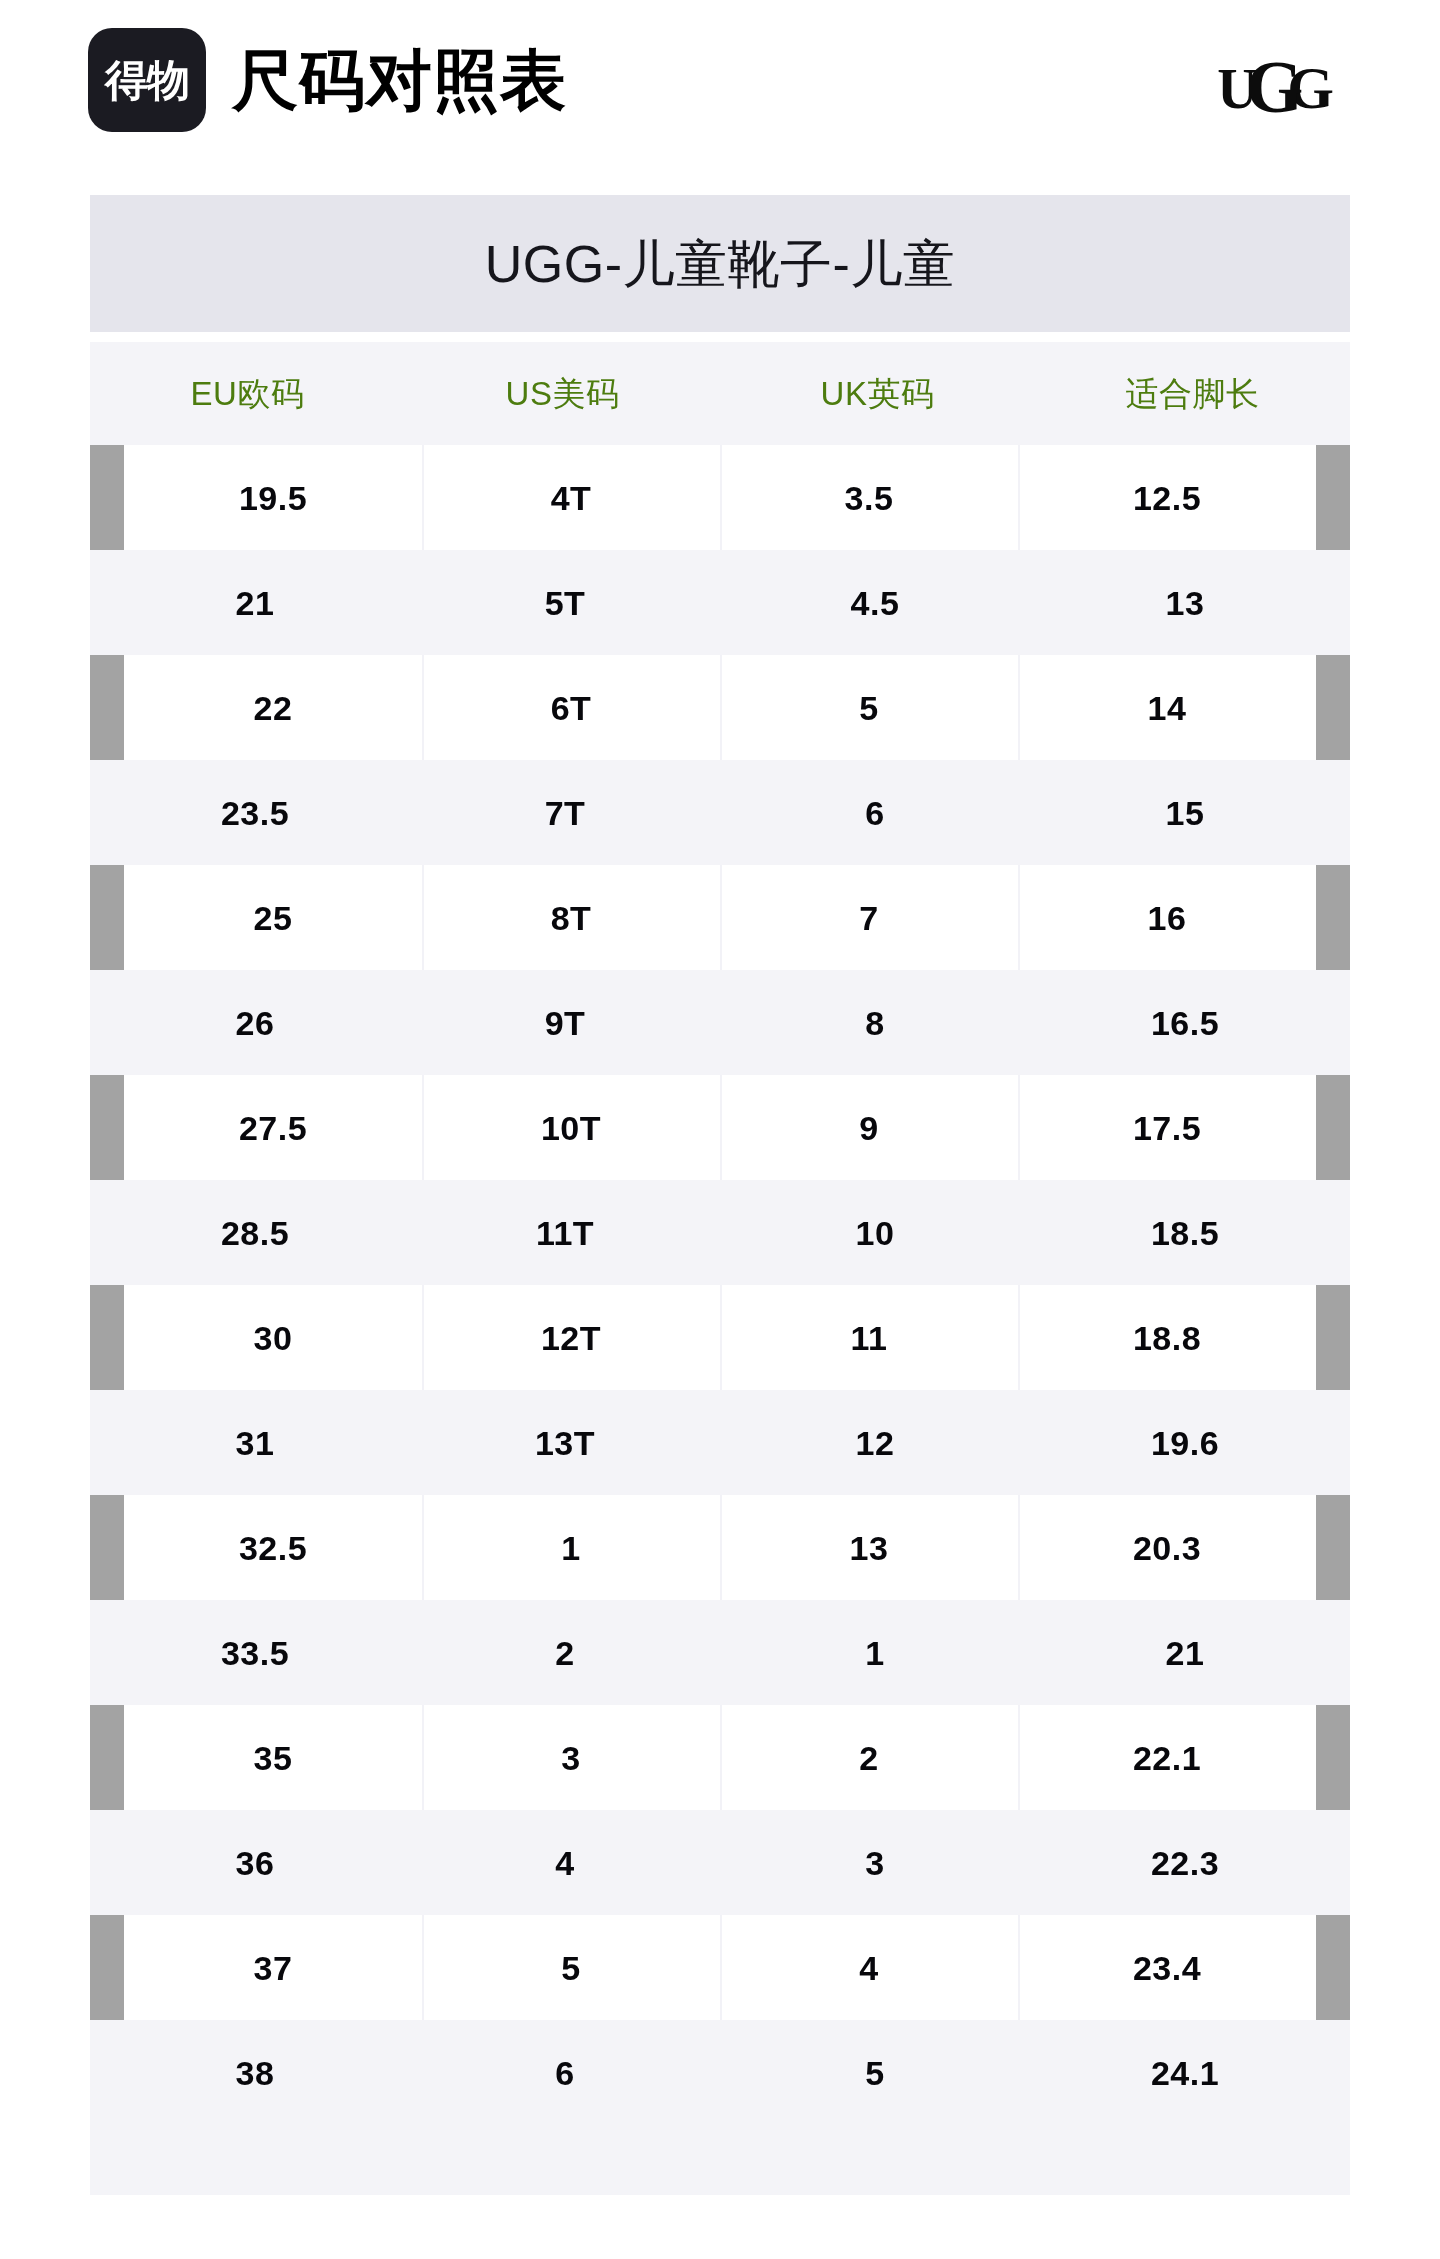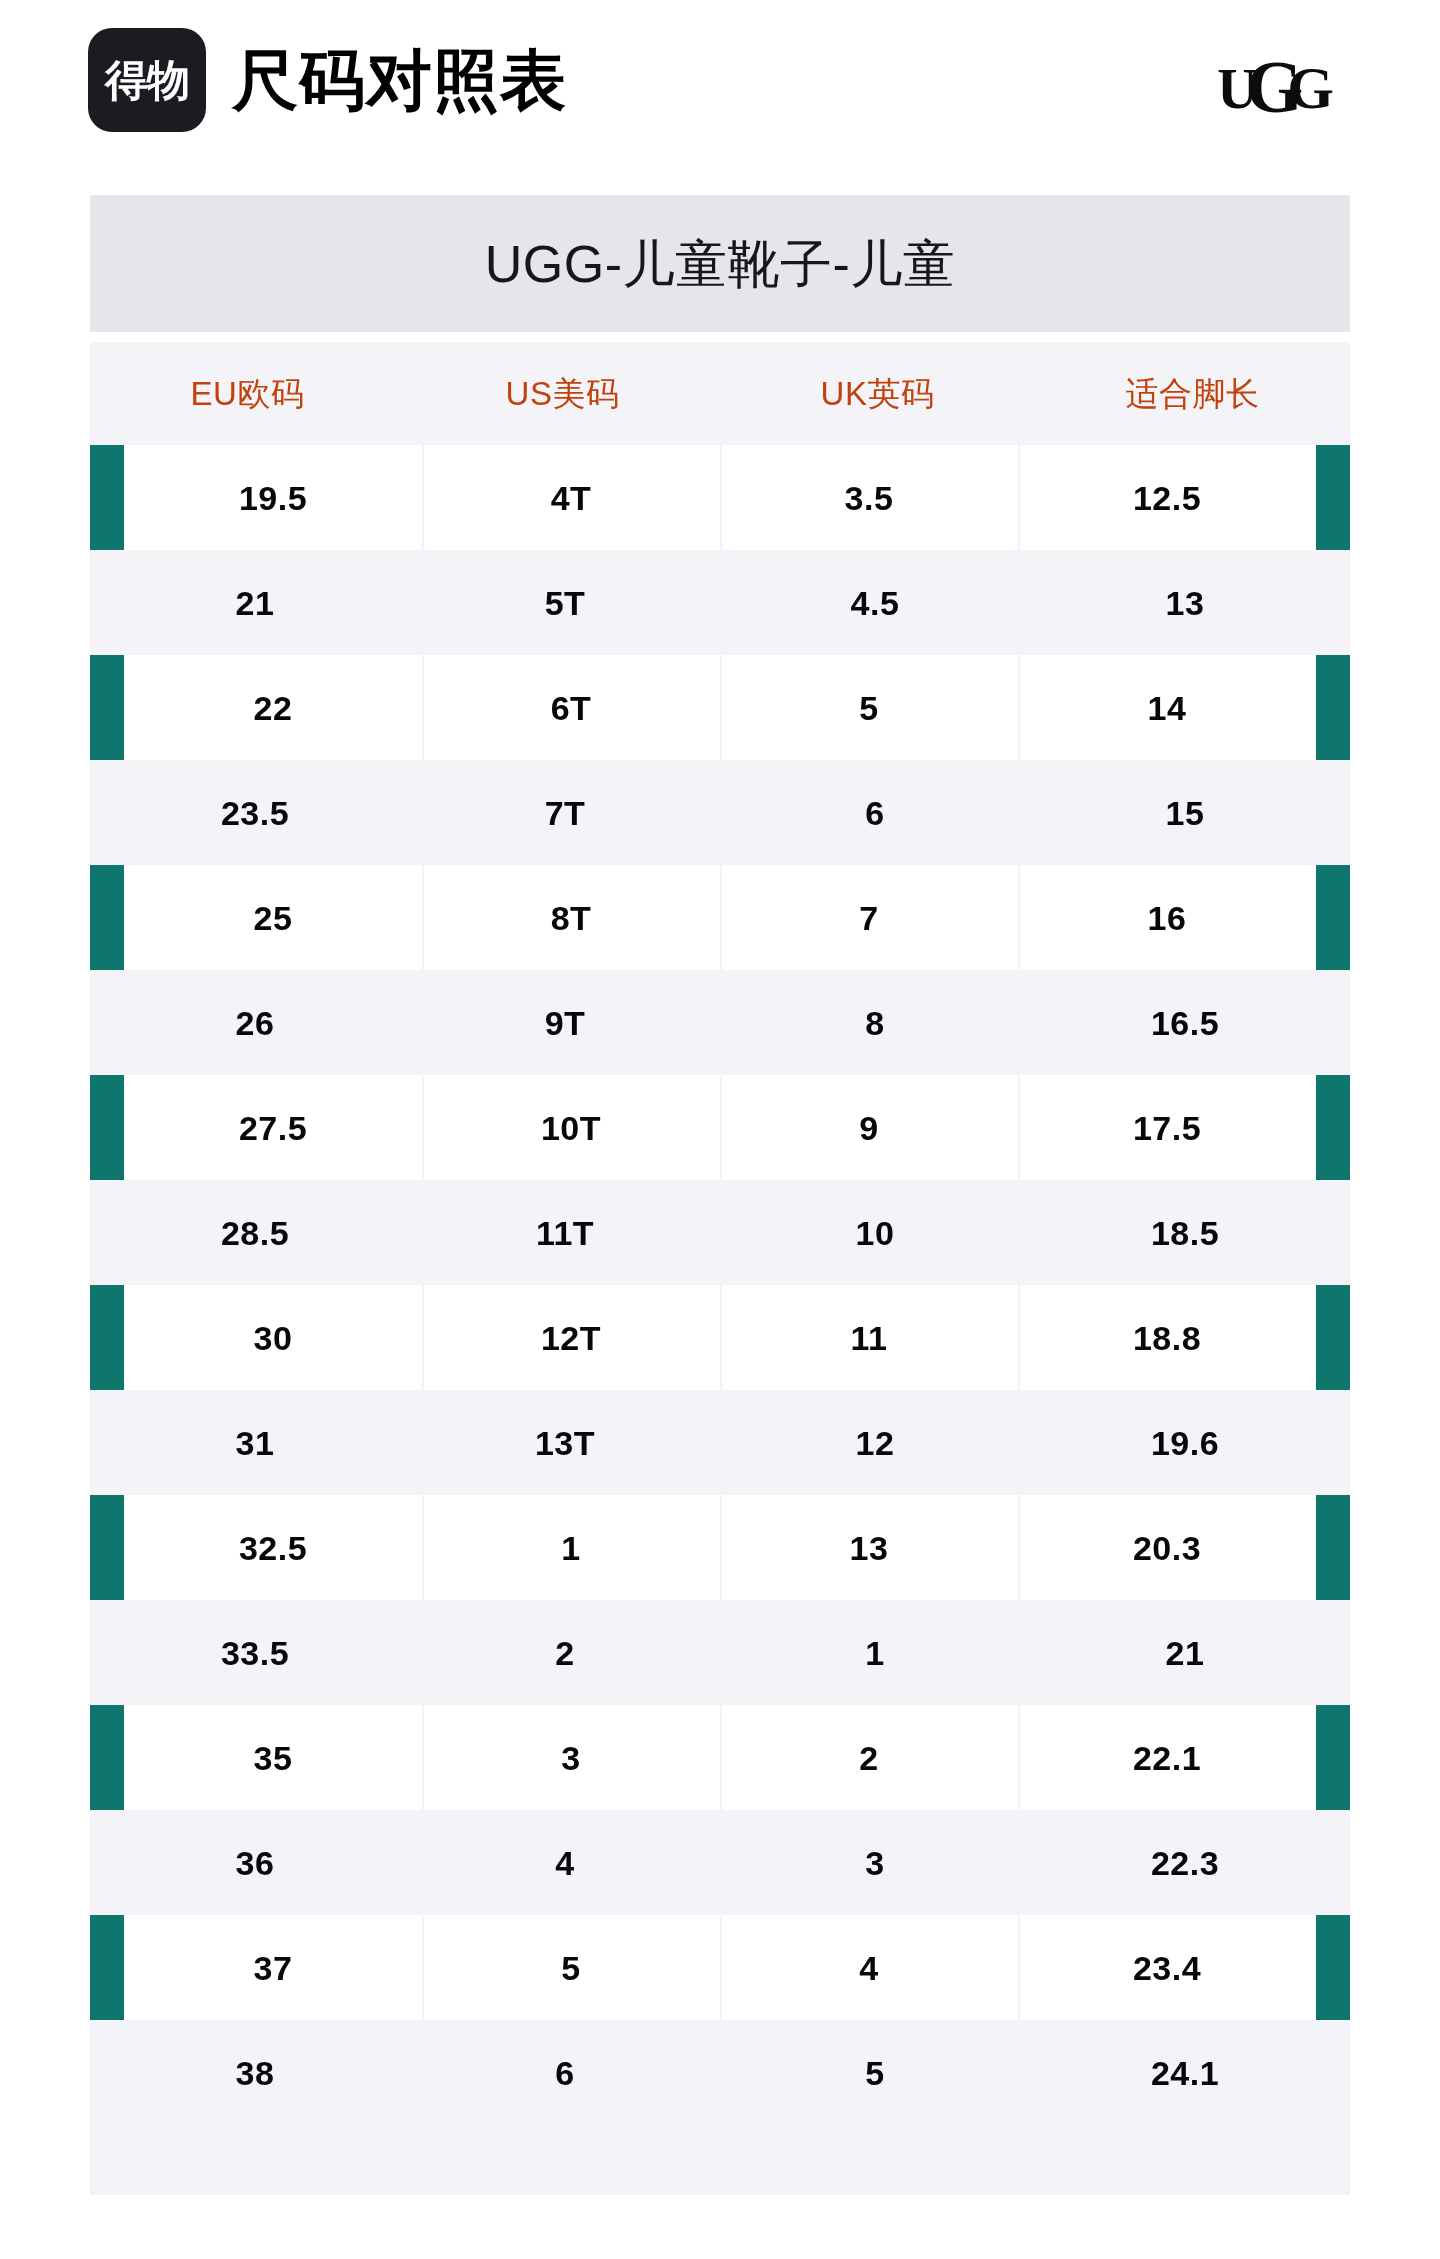--- a/index.html
+++ b/index.html
@@ -120,34 +120,34 @@
     height: 103px;
     display: flex;
     align-items: center;
     background: #f4f4f8;
   }
   .th {
     flex: 1 1 0;
     text-align: center;
     font-size: 33px;
     font-weight: normal;
-    color: #c2410c;
+    color: #4d7c0f;
     letter-spacing: 0.5px;
     line-height: 1;
   }
 
   .tbody { background: #f4f4f8; }
 
   .trow {
     height: 105px;
     display: flex;
     align-items: stretch;
   }
   .trow.tinted { background: #f4f4f8; }
-  .trow.plain { background: #0f766e; }
+  .trow.plain { background: #a3a3a3; }
   .trow.plain .row-inner {
     background: #ffffff;
   }
   .row-inner {
     margin: 0 34px;
     flex: 1 1 auto;
     display: flex;
     align-items: stretch;
   }
   .trow.tinted .row-inner { background: transparent; gap: 48px; }

